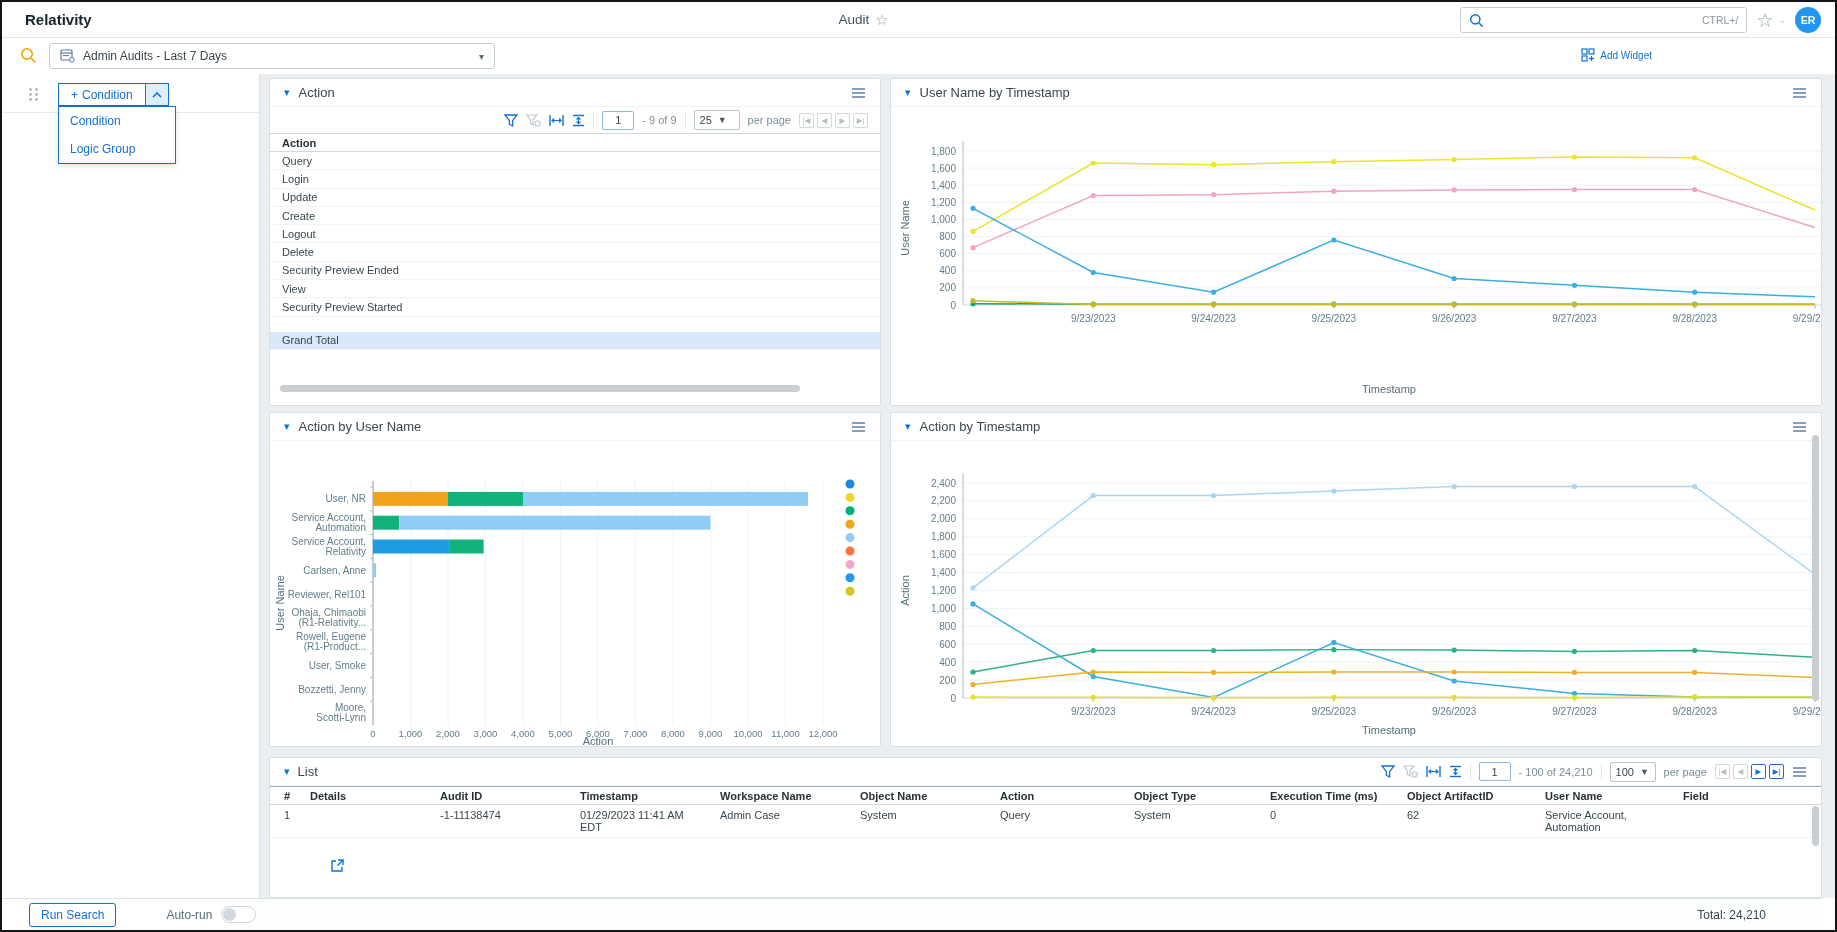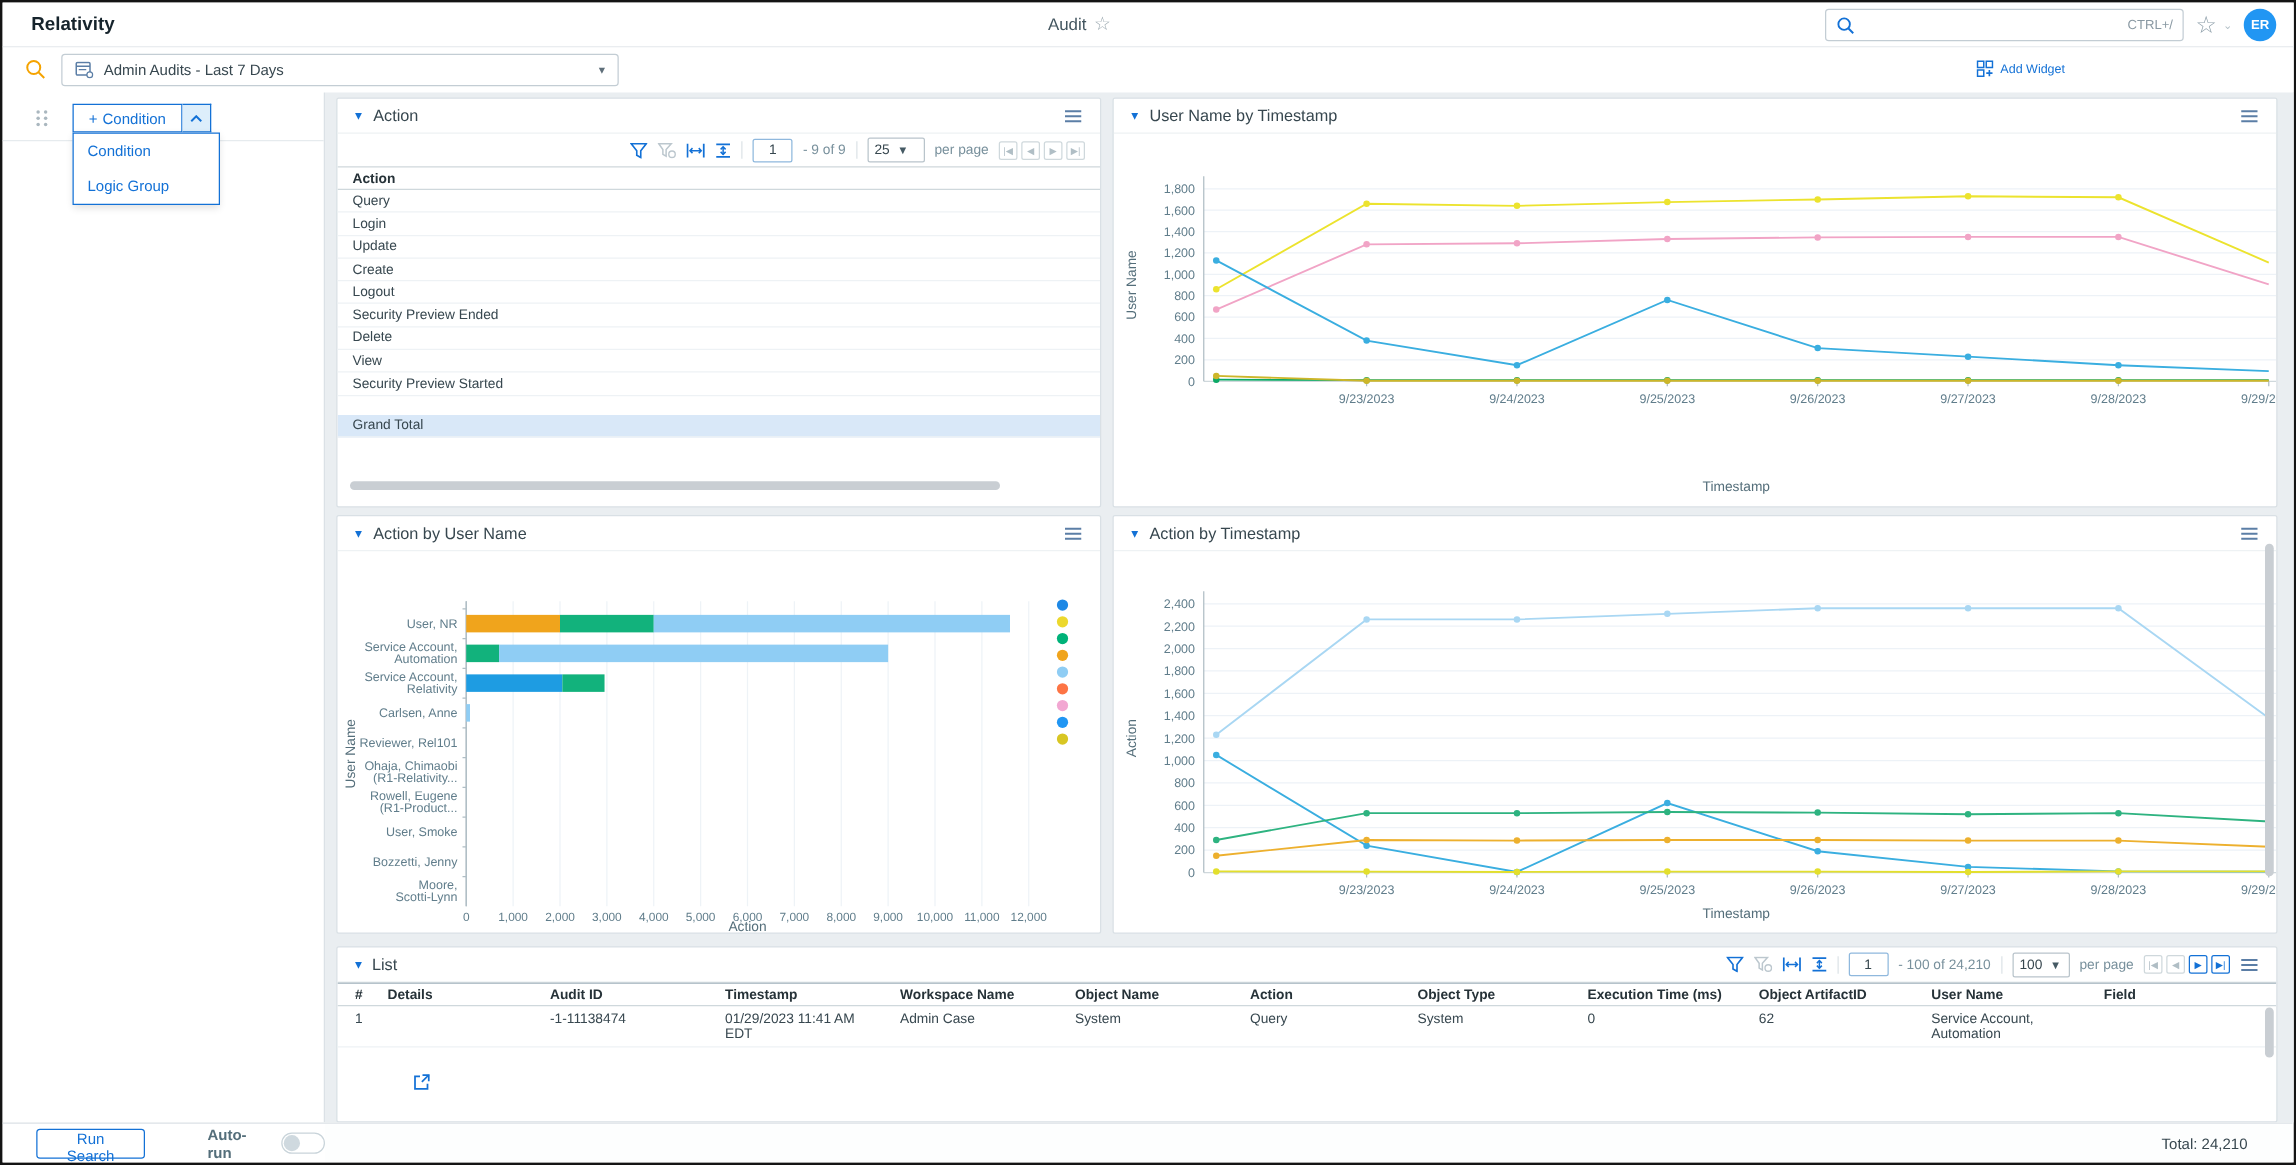--- a/index.html
+++ b/index.html
@@ -39,25 +39,25 @@
   .btn-cond-chev{width:23px;height:23px;border:1px solid #1371d6;border-left:none;background:#ddeefb;
                  display:flex;align-items:center;justify-content:center;cursor:pointer;}
   .cond-menu{position:absolute;left:56px;top:32px;width:118px;background:#fff;border:1px solid #1371d6;z-index:5;
              box-shadow:0 2px 6px rgba(0,0,0,.12);}
   .cond-menu .item{padding:7px 11px;font-size:12px;color:#1371d6;cursor:pointer;}
   
   .footer-left{position:absolute;left:0;bottom:0;width:258px;height:32px;background:#fff;border-top:1px solid #dbe1e6;
                display:flex;align-items:center;}
   .btn-run{margin-left:27px;height:24px;padding:0 11px;border:1px solid #1371d6;border-radius:3px;background:#fff;
            color:#1371d6;font-size:12px;cursor:pointer;}
-  .autorun-label{margin-left:50px;font-size:12px;color:#546e7a;font-weight:bold;}
+  .autorun-label{margin-left:50px;font-size:12px;color:#546e7a;}
   .toggle{margin-left:9px;width:35px;height:17px;border:1px solid #c9d4da;border-radius:9px;background:#fff;position:relative;cursor:pointer;}
   .toggle .knob{position:absolute;left:1px;top:1px;width:13px;height:13px;border-radius:50%;background:#cfd9df;}
-  .footer-right{position:absolute;left:258px;right:1px;bottom:0;height:32px;background:#fdfefe;border-top:1px solid #dbe1e6;
-                display:flex;align-items:center;justify-content:flex-end;padding-right:36px;font-size:12px;color:#37474f;}
+  .footer-right{position:absolute;left:258px;right:13px;bottom:0;height:32px;background:#fdfefe;border-top:1px solid #dbe1e6;
+                display:flex;align-items:center;justify-content:flex-end;padding-right:56px;font-size:12px;color:#37474f;}
   
   .content{position:absolute;left:258px;top:72px;right:0;bottom:32px;background:#eaeef1;}
   .widget{position:absolute;background:#fff;border:1px solid #d9e0e5;border-radius:2px;overflow:hidden;}
   .w-action{left:9px;top:4px;width:612px;height:328px;}
   .w-chart1{left:630px;top:4px;width:932px;height:328px;}
   .w-bar{left:9px;top:338px;width:612px;height:335px;}
   .w-chart2{left:630px;top:338px;width:932px;height:335px;}
   .w-list{left:9px;top:683px;width:1553px;height:141px;}
   .w-head{height:28px;display:flex;align-items:center;padding:0 14px;gap:9px;border-bottom:1px solid #eef2f4;}
   .w-head .tri{color:#1371d6;font-size:11px;cursor:pointer;}
@@ -242,22 +242,22 @@
         </span>
       </div>
       <div class="atable">
         <div class="hrow">Action</div>
         <div id="action-rows">
             <div class="row">Query</div>
             <div class="row">Login</div>
             <div class="row">Update</div>
             <div class="row">Create</div>
             <div class="row">Logout</div>
+            <div class="row">Delete</div>
             <div class="row">Security Preview Ended</div>
-            <div class="row">Delete</div>
             <div class="row">View</div>
             <div class="row">Security Preview Started</div>
             <div class="row total">Grand Total</div>
           </div>
       </div>
       <div class="hscroll"></div>
     </div>
 
     <div class="widget w-chart1">
       <div class="w-head">

